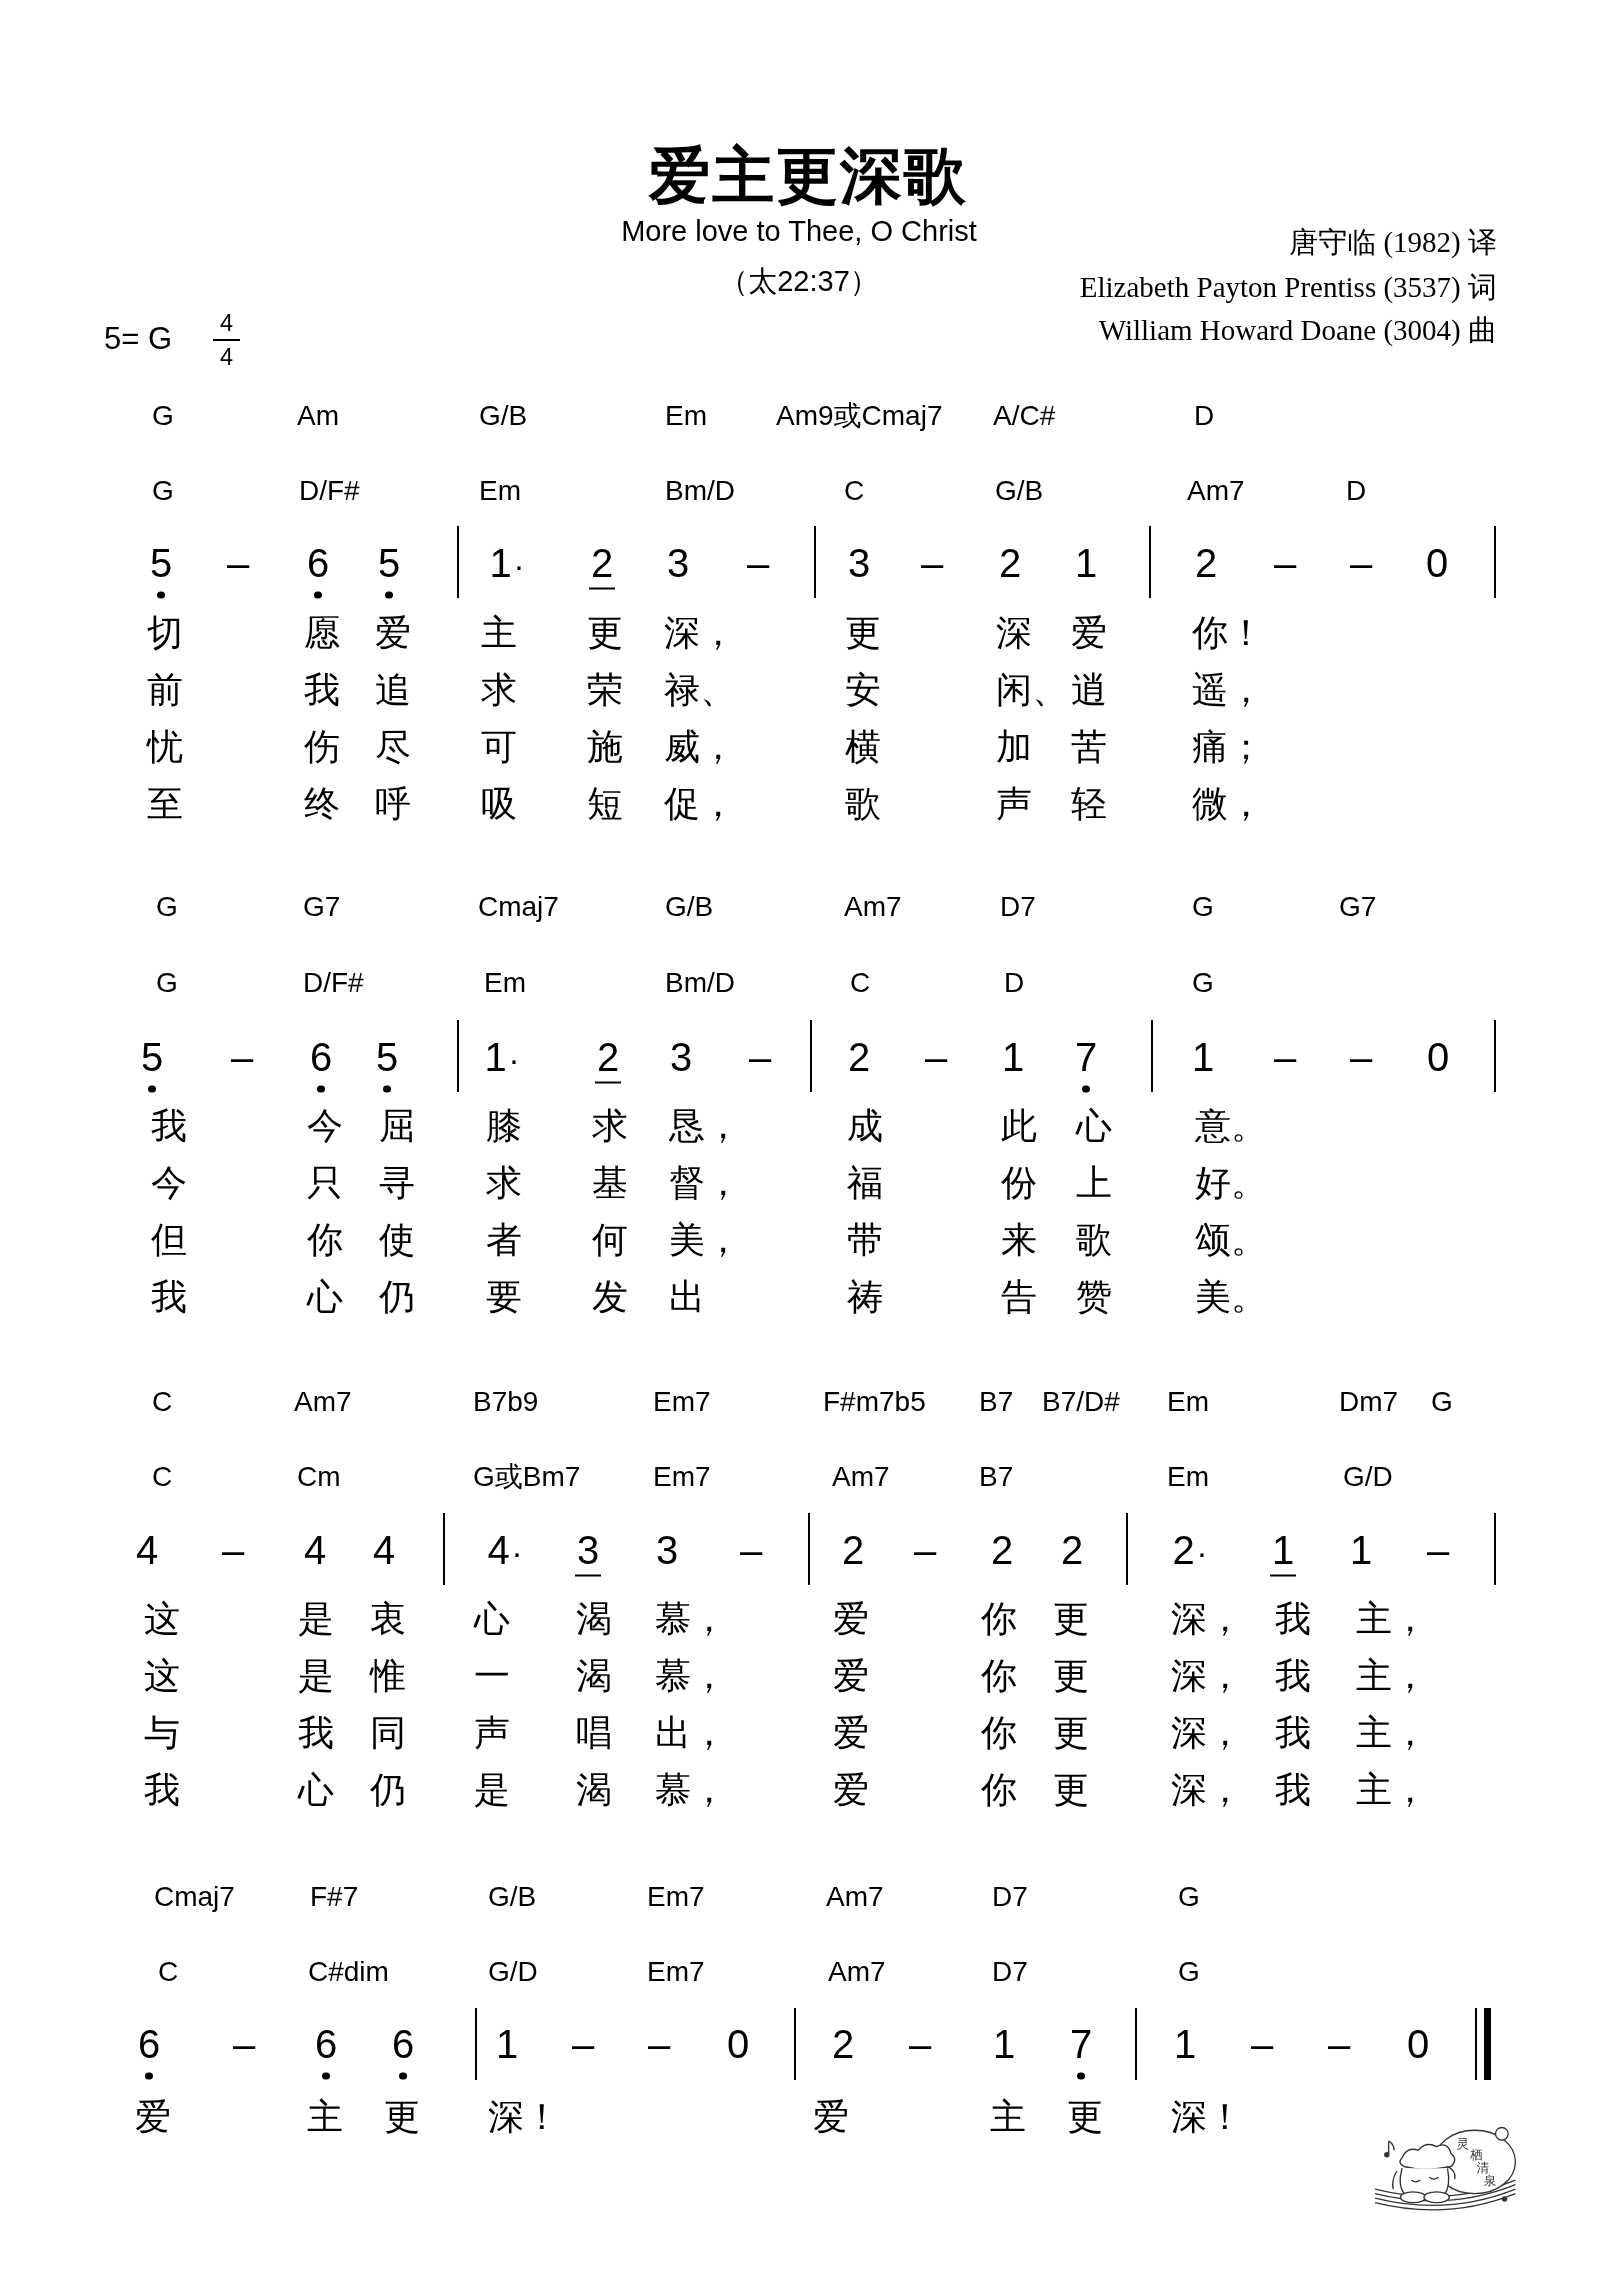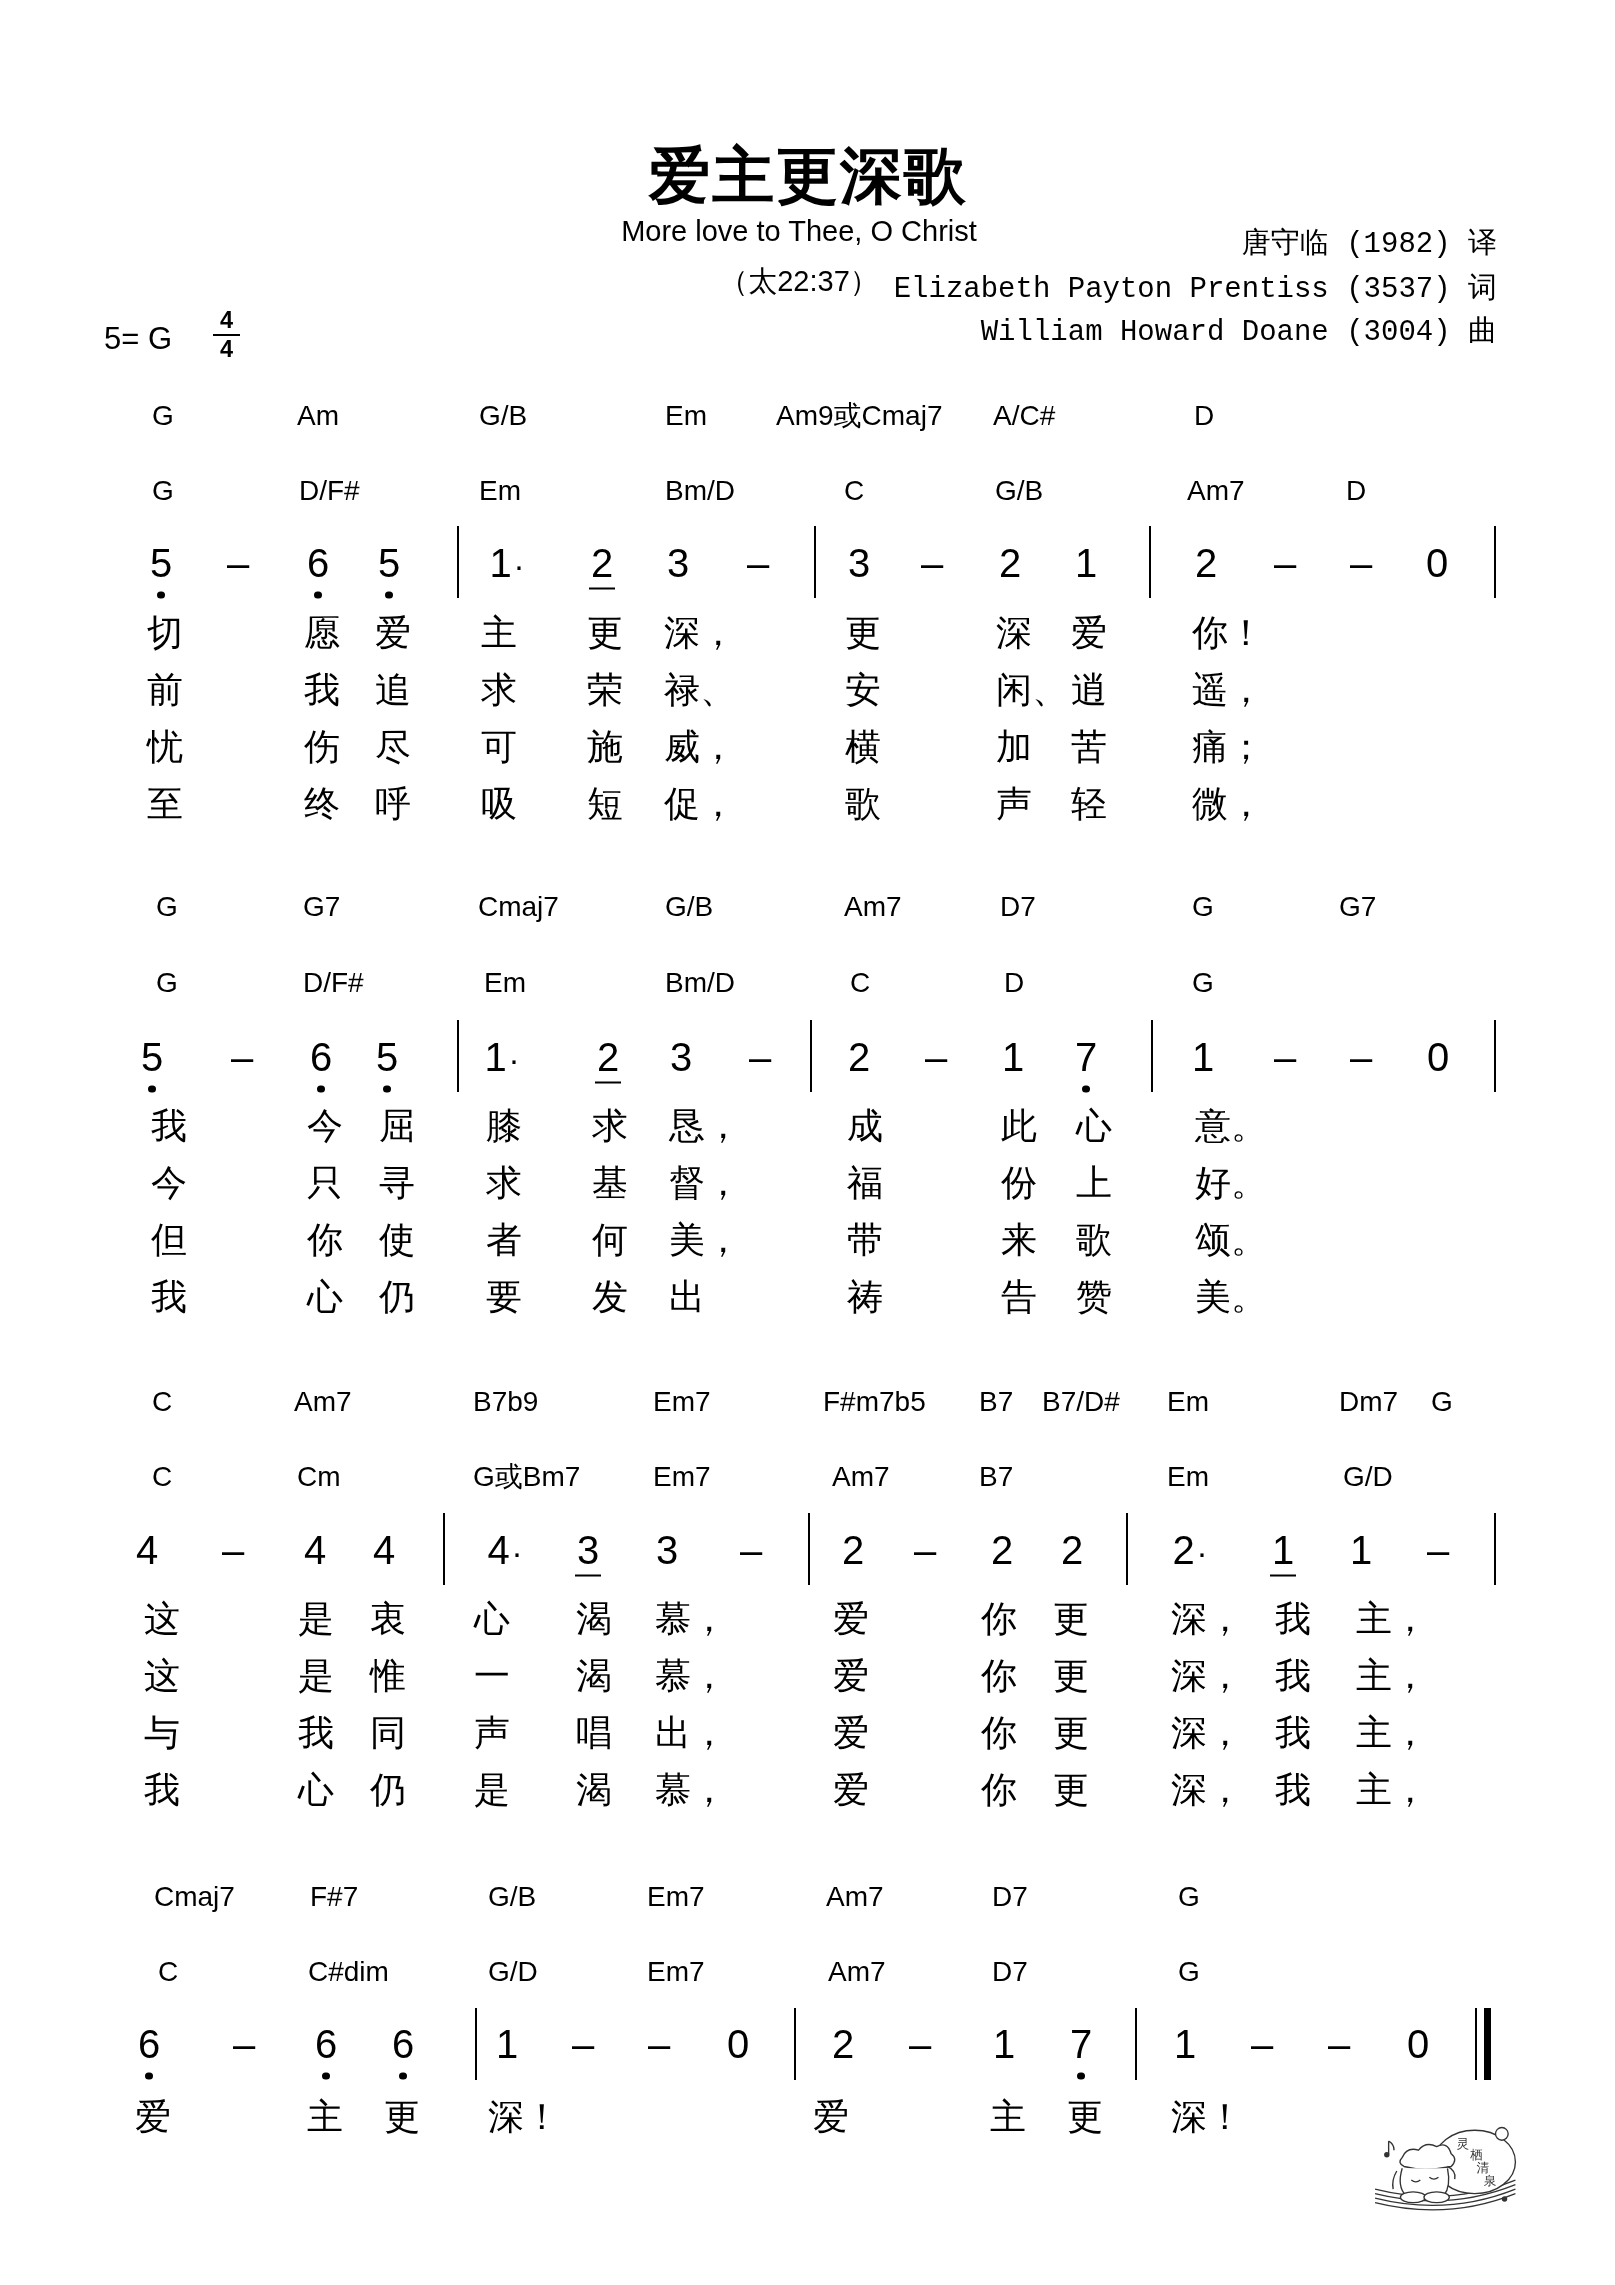--- a/index.html
+++ b/index.html
@@ -2,23 +2,23 @@
 <html style="font-size:14.5px"><head>
 <meta charset="utf-8">
 <style>
   html, body { margin:0; padding:0; background:#ffffff; }
   body { width:1616px; height:2285px; position:relative; overflow:hidden;
          font-family:"DejaVu Sans", sans-serif; color:#000; }
   .abs { position:absolute; white-space:nowrap; }
   .title { left:0; width:1616px; top:134px; text-align:center; font-size:62px; font-weight:bold; letter-spacing:1.8px; }
   .subtitle { left:0; width:1616px; top:215px; text-align:center; font-size:29px; font-family:"Liberation Sans", sans-serif; transform:translateX(-9px); }
   .ref { left:0; width:1616px; top:262px; text-align:center; font-size:29px; font-family:"Liberation Sans", sans-serif; transform:translateX(-9px); }
-  .credit { right:119px; font-size:29px; font-family:Liberation Mono, monospace; text-align:right; }
+  .credit { right:119px; font-size:29px; font-family:Liberation Serif, serif; text-align:right; }
   .key { left:104px; top:321px; font-size:31px; font-family:"Liberation Sans", sans-serif; }
-  .timesig { left:213px; top:308px; width:27px; font-size:23.5px; font-family:"Liberation Sans", sans-serif; text-align:center; line-height:25px;font-weight:bold; }
+  .timesig { left:213px; top:308px; width:27px; font-size:23.5px; font-family:"Liberation Sans", sans-serif; text-align:center; line-height:30px; }
   .timesig .line { display:block; height:1.8px; background:#000; margin:0.9px 0; }
   .chord { font-size:28px; font-family:"Liberation Sans", sans-serif; transform:translateY(-50%); }
   .note { font-size:40px; font-family:"Liberation Sans", sans-serif; width:54px; margin-left:-27px; text-align:center; transform:translateY(-50%); }
   .note .digit { position:relative; display:inline-block; }
   .note .dot-below { position:absolute; left:50%; bottom:-12.7px; width:7.2px; height:7.2px; margin-left:-3.6px; border-radius:50%; background:#000; }
   .note .underline { position:absolute; left:-1.8px; right:-1.8px; bottom:-3.6px; height:1.8px; background:#000; }
   .note .aug { font-size:33px; margin-left:1.8px; vertical-align:middle; }
   .barline { width:1.8px; background:#000; height:72px; }
   .final-bar { width:7.2px; background:#000; height:72px; }
   .lyric { font-size:36px; width:54px; margin-left:-27px; text-align:center; transform:translateY(-50%); }

